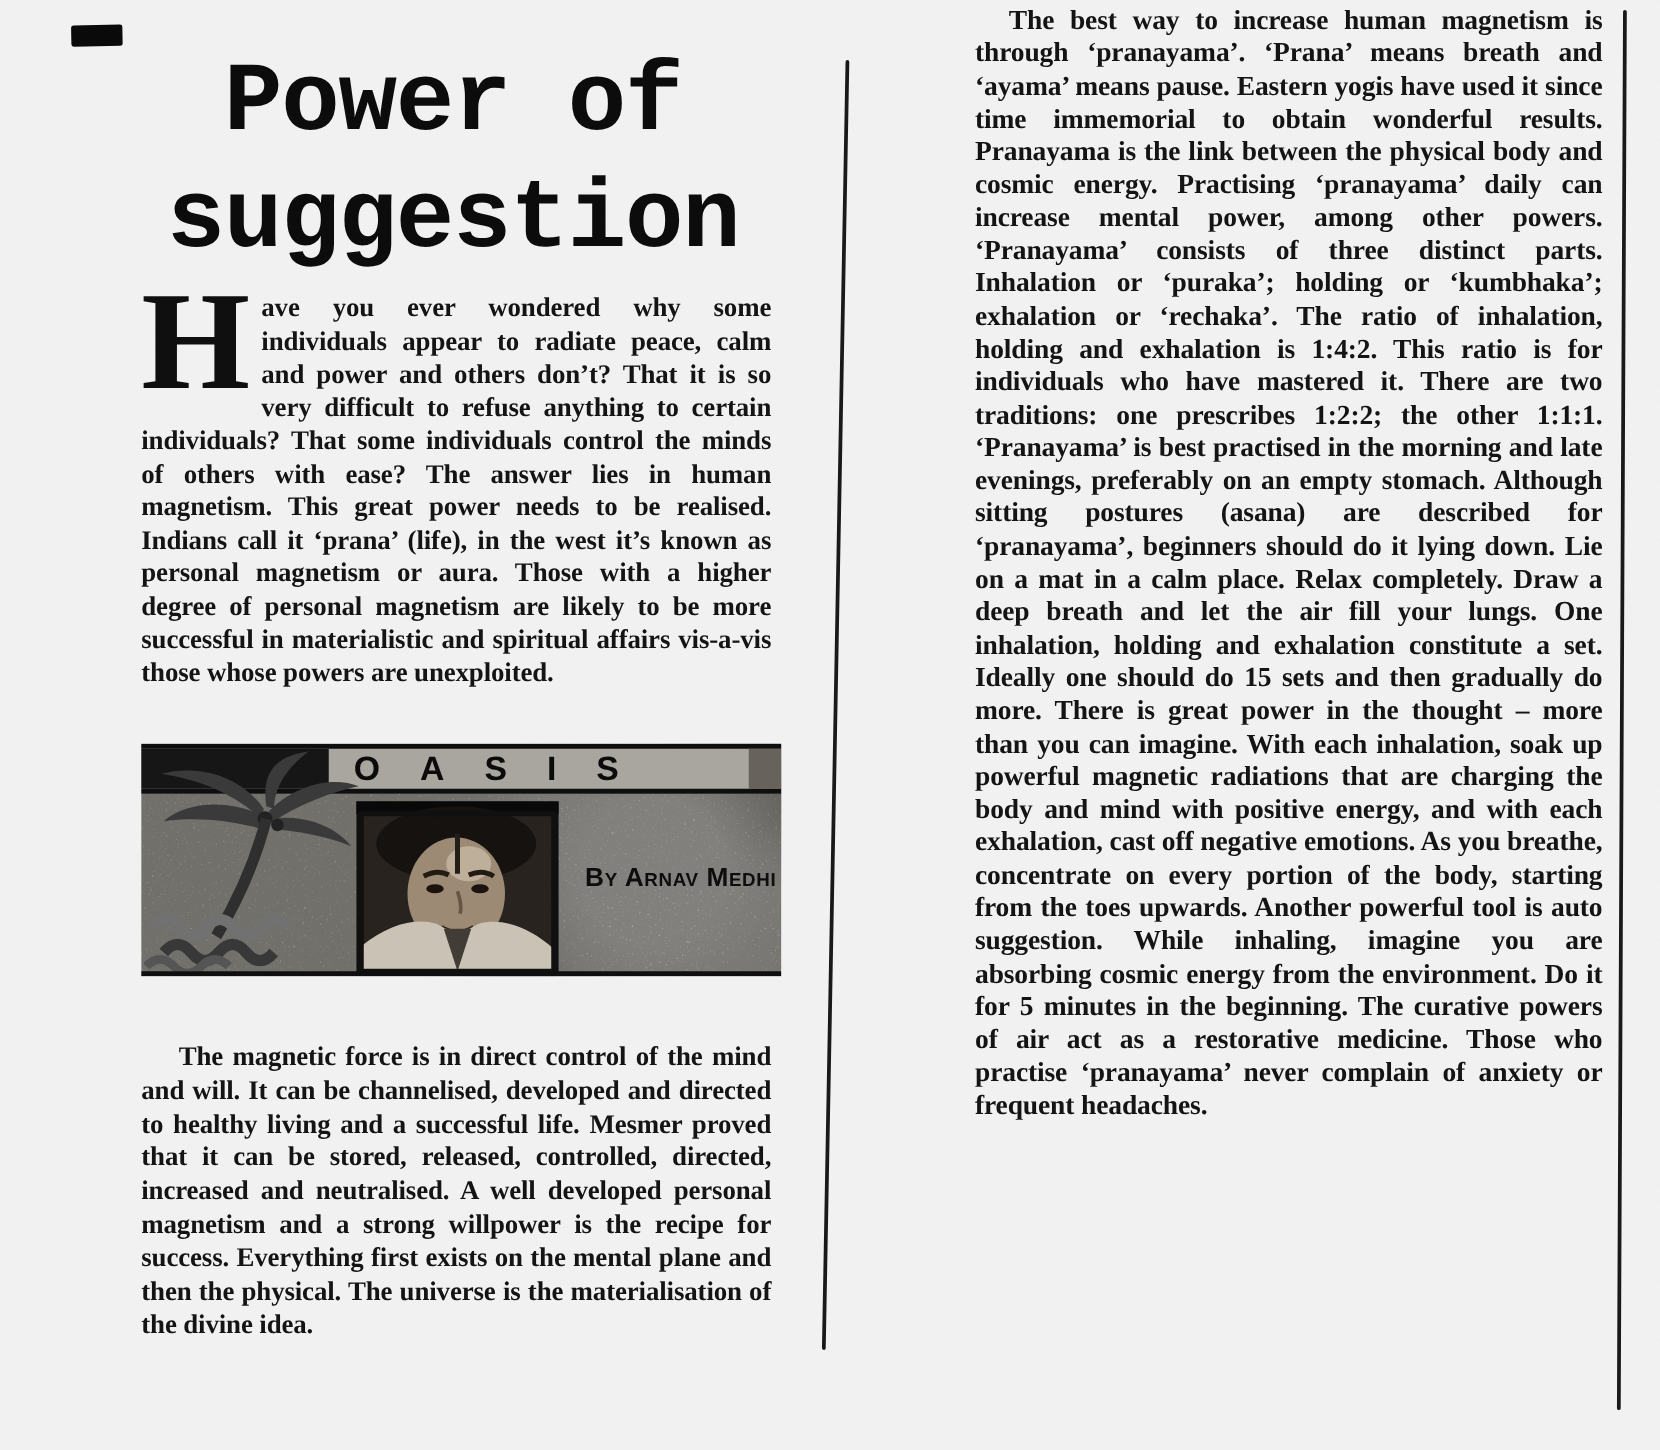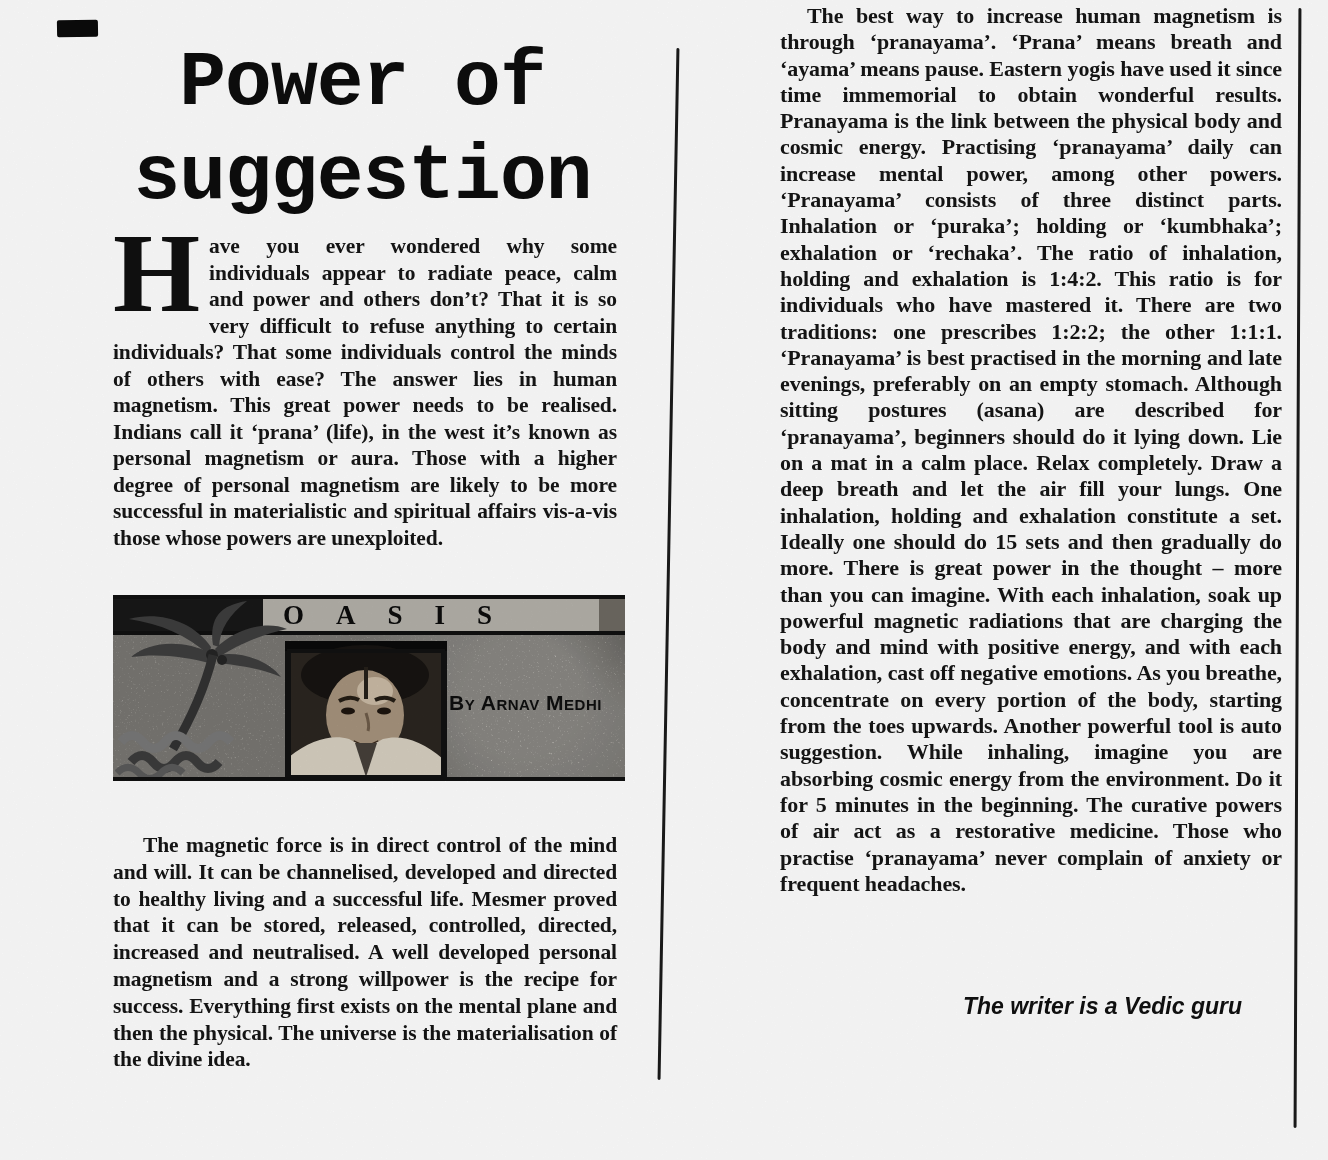--- a/index.html
+++ b/index.html
@@ -73,33 +73,33 @@
     background:#b3b0a9;
     border-top:4px solid #101010;
     border-bottom:4px solid #101010;
   }
   .band-left{
     position:absolute;left:0;top:0;bottom:0;width:150px;
     background:#181818;
   }
   .band-word{
     position:absolute;left:170px;top:1px;
-    font-family:Liberation Serif, serif;
+    font-family:Liberation Sans, sans-serif;
     font-weight:800;font-size:27px;line-height:30px;
     letter-spacing:32px;color:#0c0c0c;
   }
   .band-blotch{
     position:absolute;right:0;top:0;bottom:0;width:26px;
     background:#55524b;opacity:.75;
   }
   .palm{position:absolute;left:2px;top:6px;z-index:3;}
   .photo{position:absolute;left:172px;top:46px;z-index:3;}
   .byline{
     position:absolute;left:336px;top:96px;width:172px;z-index:3;
-    text-align:left;
+    text-align:right;
     font-family:"Liberation Sans","DejaVu Sans",sans-serif;
     font-variant:small-caps;
     font-weight:800;font-size:21px;letter-spacing:0.5px;
     color:#0e0e0e;
   }
   .strip-rule{
     position:absolute;left:0;bottom:0;width:512px;height:4px;
     background:#101010;z-index:4;
   }
   
@@ -176,21 +176,20 @@
       <span>By Arnav Medhi</span>
     </div>
 
     <div class="strip-rule"></div>
   </div>
 
   <p class="body para2">The magnetic force is in direct control of the mind and will. It can be channelised, developed and directed to healthy living and a successful life. Mesmer proved that it can be stored, released, controlled, directed, increased and neutralised. A well developed personal magnetism and a strong willpower is the recipe for success. Everything first exists on the mental plane and then the physical. The universe is the materialisation of the divine idea.</p>
 
   <p class="body rightcol">The best way to increase human magnetism is through ‘pranayama’. ‘Prana’ means breath and ‘ayama’ means pause. Eastern yogis have used it since time immemorial to obtain wonderful results. Pranayama is the link between the physical body and cosmic energy. Practising ‘pranayama’ daily can increase mental power, among other powers. ‘Pranayama’ consists of three distinct parts. Inhalation or ‘puraka’; holding or ‘kumbhaka’; exhalation or ‘rechaka’. The ratio of inhalation, holding and exhalation is 1:4:2. This ratio is for individuals who have mastered it. There are two traditions: one prescribes 1:2:2; the other 1:1:1. ‘Pranayama’ is best practised in the morning and late evenings, preferably on an empty stomach. Although sitting postures (asana) are described for ‘pranayama’, beginners should do it lying down. Lie on a mat in a calm place. Relax completely. Draw a deep breath and let the air fill your lungs. One inhalation, holding and exhalation constitute a set. Ideally one should do 15 sets and then gradually do more. There is great power in the thought – more than you can imagine. With each inhalation, soak up powerful magnetic radiations that are charging the body and mind with positive energy, and with each exhalation, cast off negative emotions. As you breathe, concentrate on every portion of the body, starting from the toes upwards. Another powerful tool is auto suggestion. While inhaling, imagine you are absorbing cosmic energy from the environment. Do it for 5 minutes in the beginning. The curative powers of air act as a restorative medicine. Those who practise ‘pranayama’ never complain of anxiety or frequent headaches.</p>
 
-  <div class="signoff">The writer is a Vedic guru</div>
 
   <div class="rule rule-mid"></div>
   <div class="rule rule-right"></div>
 
   <svg class="page-noise" width="1328" height="1160">
     <filter id="pageNoise">
       <feTurbulence type="fractalNoise" baseFrequency="0.8" numOctaves="2" seed="11"></feTurbulence>
       <feColorMatrix type="matrix" values="0 0 0 0 0  0 0 0 0 0  0 0 0 0 0  0.9 0.9 0.9 0 0"></feColorMatrix>
     </filter>
     <rect width="1328" height="1160" filter="url(#pageNoise)"></rect>

